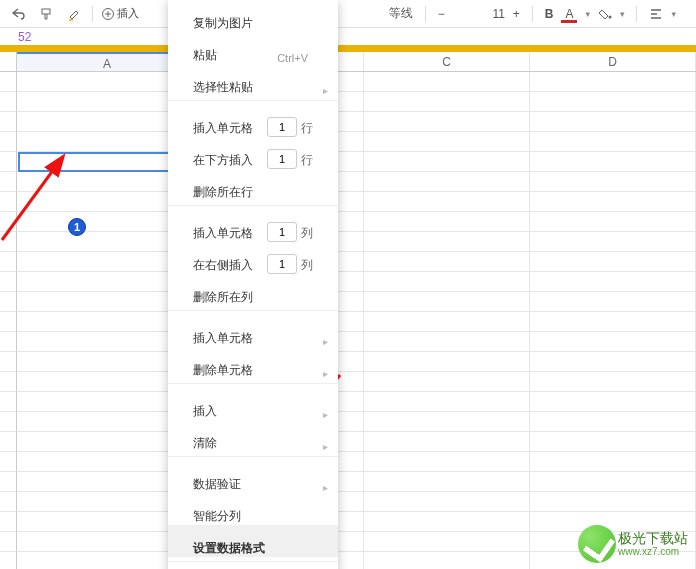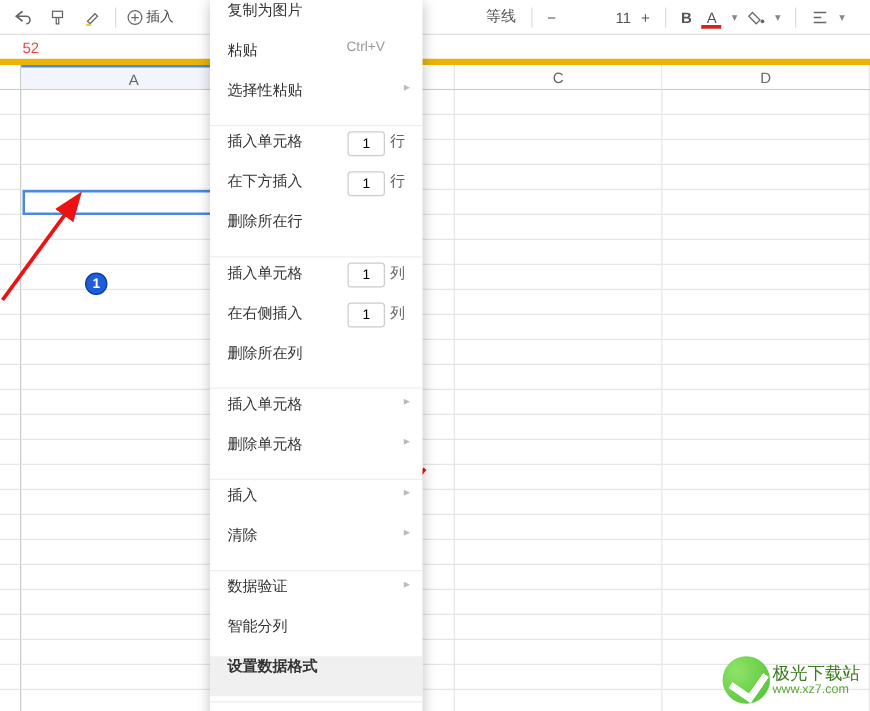--- a/index.html
+++ b/index.html
@@ -9,21 +9,21 @@
 .toolbar { height: 28px; border-bottom: 1px solid #e0e0e0; display: flex; align-items: center; padding: 0 4px; font-size: 12px; color: #555; position: relative; }
 .toolbar .tool-btn { width: 24px; height: 24px; display: flex; align-items: center; justify-content: center; margin: 0 2px; }
 .toolbar .tool-insert { display: flex; align-items: center; font-size: 11px; color: #444; margin-left: 4px; }
 .toolbar .right-group { position: absolute; right: 20px; display: flex; align-items: center; gap: 8px; }
 .toolbar .sep { width: 1px; height: 16px; background: #ddd; margin: 0 4px; }
 .font-size-group { display: flex; align-items: center; gap: 2px; }
 .font-size-group .val { width: 24px; text-align: center; margin-left: 40px; }
 .toolbar svg { display: block; }
 
 
-.formula-bar { height: 24px; border-bottom: 5px solid #eab308; display: flex; align-items: center; font-size: 12px; padding-left: 18px; color: #ef4444; }
+.formula-bar { height: 24px; border-bottom: 7px solid #eab308; display: flex; align-items: center; font-size: 12px; padding-left: 18px; color: #8b5cf6; }
 
 
 .grid { position: absolute; top: 52px; left: 0; right: 0; bottom: 0; }
 .col-headers { display: flex; height: 20px; border-bottom: 1px solid #ccc; background: #fff; }
 .row-header-corner { width: 18px; border-right: 1px solid #ccc; background: #fff; }
 .col-header { border-right: 1px solid #e5e5e5; text-align: center; font-size: 12px; color: #666; line-height: 20px; background: #fff; }
 .col-A { width: 192px; border-top: 2px solid #4a89dc; background: #f2f6fc; }
 .col-B { width: 176px; }
 .col-C { width: 176px; }
 .col-D { width: 176px; }
@@ -34,21 +34,21 @@
 .cell.cA { width: 192px; }
 .cell.cB { width: 176px; }
 .cell.cC { width: 176px; }
 .cell.cD { width: 176px; }
 
 
 .selected-cell { position: absolute; left: 18px; top: 100px; width: 192px; height: 20px; border: 2px solid #4a89dc; pointer-events: none; }
 
 
 .context-menu { position: absolute; left: 168px; top: 0; width: 170px; background: #fff; box-shadow: 0 2px 10px rgba(0,0,0,.25); font-size: 12px; color: #333; z-index: 10; padding-bottom: 6px; }
-.menu-item { height: 32px; display: flex; align-items: flex-start; padding: 0 14px; position: relative; }
+.menu-item { height: 32px; display: flex; align-items: flex-end; padding: 0 25px; position: relative; }
 .menu-item:hover, .menu-item.highlight { background: #f0f0f0; font-weight: bold; }
 .menu-item .shortcut { position: absolute; right: 30px; color: #999; font-size: 11px; }
 .menu-item .arrow { position: absolute; right: 10px; color: #bbb; font-size: 10px; }
 .menu-item .count-input { width: 30px; height: 20px; border: 1px solid #ccc; border-radius: 3px; text-align: center; font-size: 11px; margin-left: auto; margin-right: 4px; }
 .menu-item .unit { color: #666; }
 .menu-divider { height: 1px; background: #eee; margin: 4px 0; }
 
 
 .badge { position: absolute; width: 18px; height: 18px; border-radius: 50%; background: #1e5cd8; color: #fff; font-size: 11px; font-weight: bold; display: flex; align-items: center; justify-content: center; border: 1px solid #0b3ba0; }
 .arrow-svg { position: absolute; pointer-events: none; }

